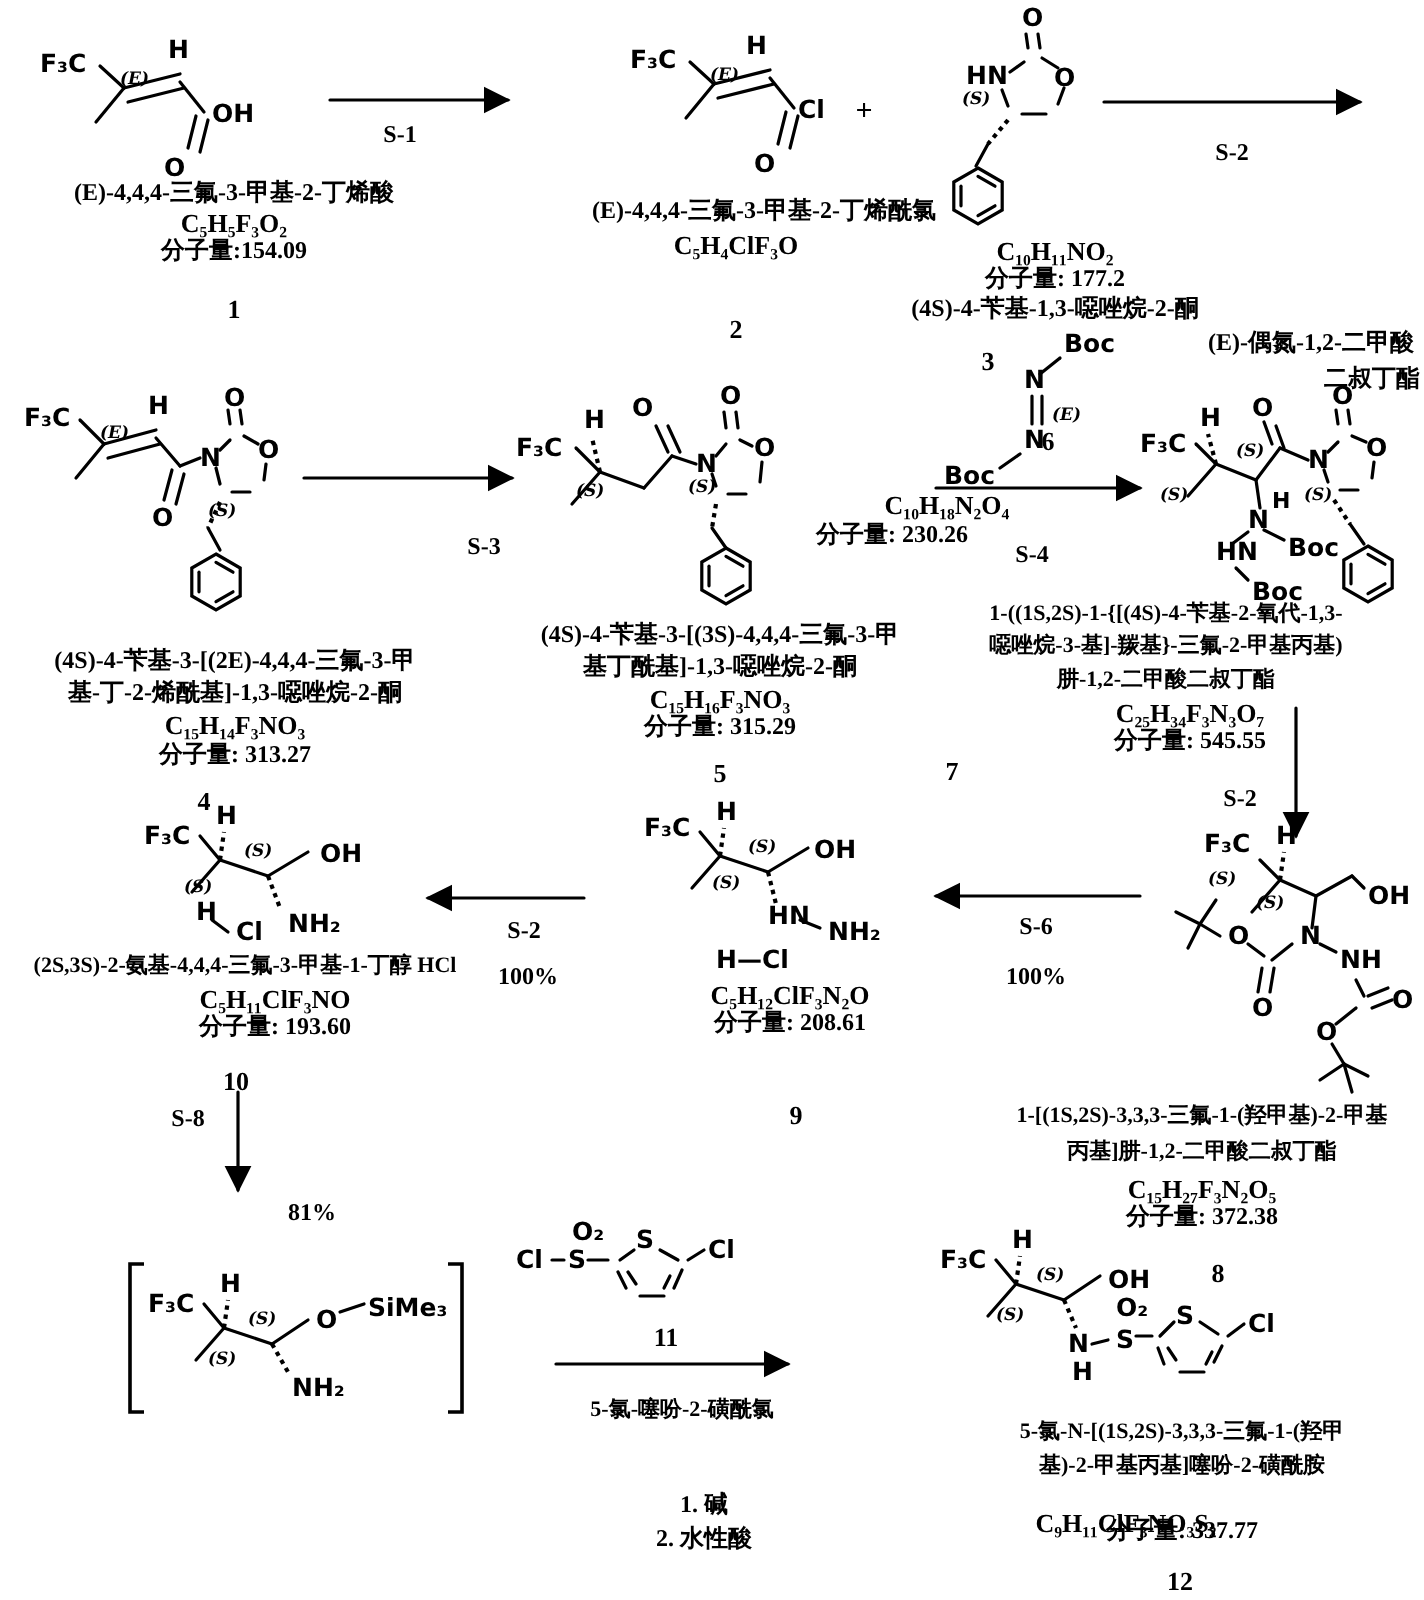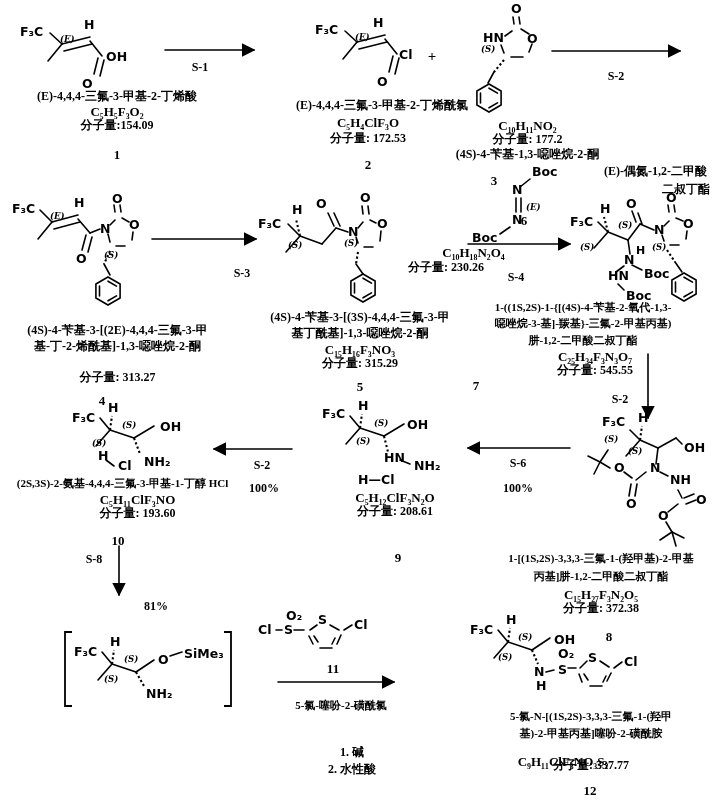--- a/index.html
+++ b/index.html
@@ -383,34 +383,34 @@
 
 <div class="cap" style="left:2px;top:90px;width:230px;">(E)-4,4,4-三氟-3-甲基-2-丁烯酸</div>
 <div class="cap f" style="left:2px;top:105px;width:230px;">C₅H₅F₃O₂</div>
 <div class="cap" style="left:2px;top:119px;width:230px;">分子量:154.09</div>
 <div class="cap n" style="left:2px;top:148px;width:230px;">1</div>
 
 <div class="cap" style="left:180px;top:61px;width:40px;">S-1</div>
 
 <div class="cap" style="left:268px;top:99px;width:200px;text-align:right;">(E)-4,4,4-三氟-3-甲基-2-丁烯酰氯</div>
 <div class="cap f" style="left:268px;top:116px;width:200px;">C₅H₄ClF₃O</div>
-<div class="cap" style="left:268px;top:132px;width:200px;">分子量: 172.53</div>
 <div class="cap n" style="left:268px;top:158px;width:200px;">2</div>
 
 <div class="cap plus" style="left:420px;top:48px;width:24px;">+</div>
 
 <div class="cap f" style="left:450px;top:119px;width:155px;">C₁₀H₁₁NO₂</div>
 <div class="cap" style="left:450px;top:133px;width:155px;">分子量: 177.2</div>
 <div class="cap" style="left:425px;top:148px;width:205px;">(4S)-4-苄基-1,3-噁唑烷-2-酮</div>
 <div class="cap n" style="left:482px;top:174px;width:24px;">3</div>
 
 <div class="cap" style="left:596px;top:70px;width:40px;">S-2</div>
 
 <div class="cap" style="left:0px;top:324px;width:235px;">(4S)-4-苄基-3-[(2E)-4,4,4-三氟-3-甲</div>
 <div class="cap" style="left:0px;top:340px;width:235px;">基-丁-2-烯酰基]-1,3-噁唑烷-2-酮</div>
+<div class="cap f" style="left:0px;top:356px;width:235px;">C₁₅H₁₄F₃NO₃</div>
 <div class="cap" style="left:0px;top:371px;width:235px;">分子量: 313.27</div>
 <div class="cap n" style="left:88px;top:394px;width:28px;">4</div>
 
 <div class="cap" style="left:220px;top:267px;width:44px;">S-3</div>
 
 <div class="cap" style="left:240px;top:311px;width:240px;">(4S)-4-苄基-3-[(3S)-4,4,4-三氟-3-甲</div>
 <div class="cap" style="left:240px;top:327px;width:240px;">基丁酰基]-1,3-噁唑烷-2-酮</div>
 <div class="cap f" style="left:240px;top:343px;width:240px;">C₁₅H₁₆F₃NO₃</div>
 <div class="cap" style="left:240px;top:357px;width:240px;">分子量: 315.29</div>
 <div class="cap n" style="left:240px;top:380px;width:240px;">5</div>

